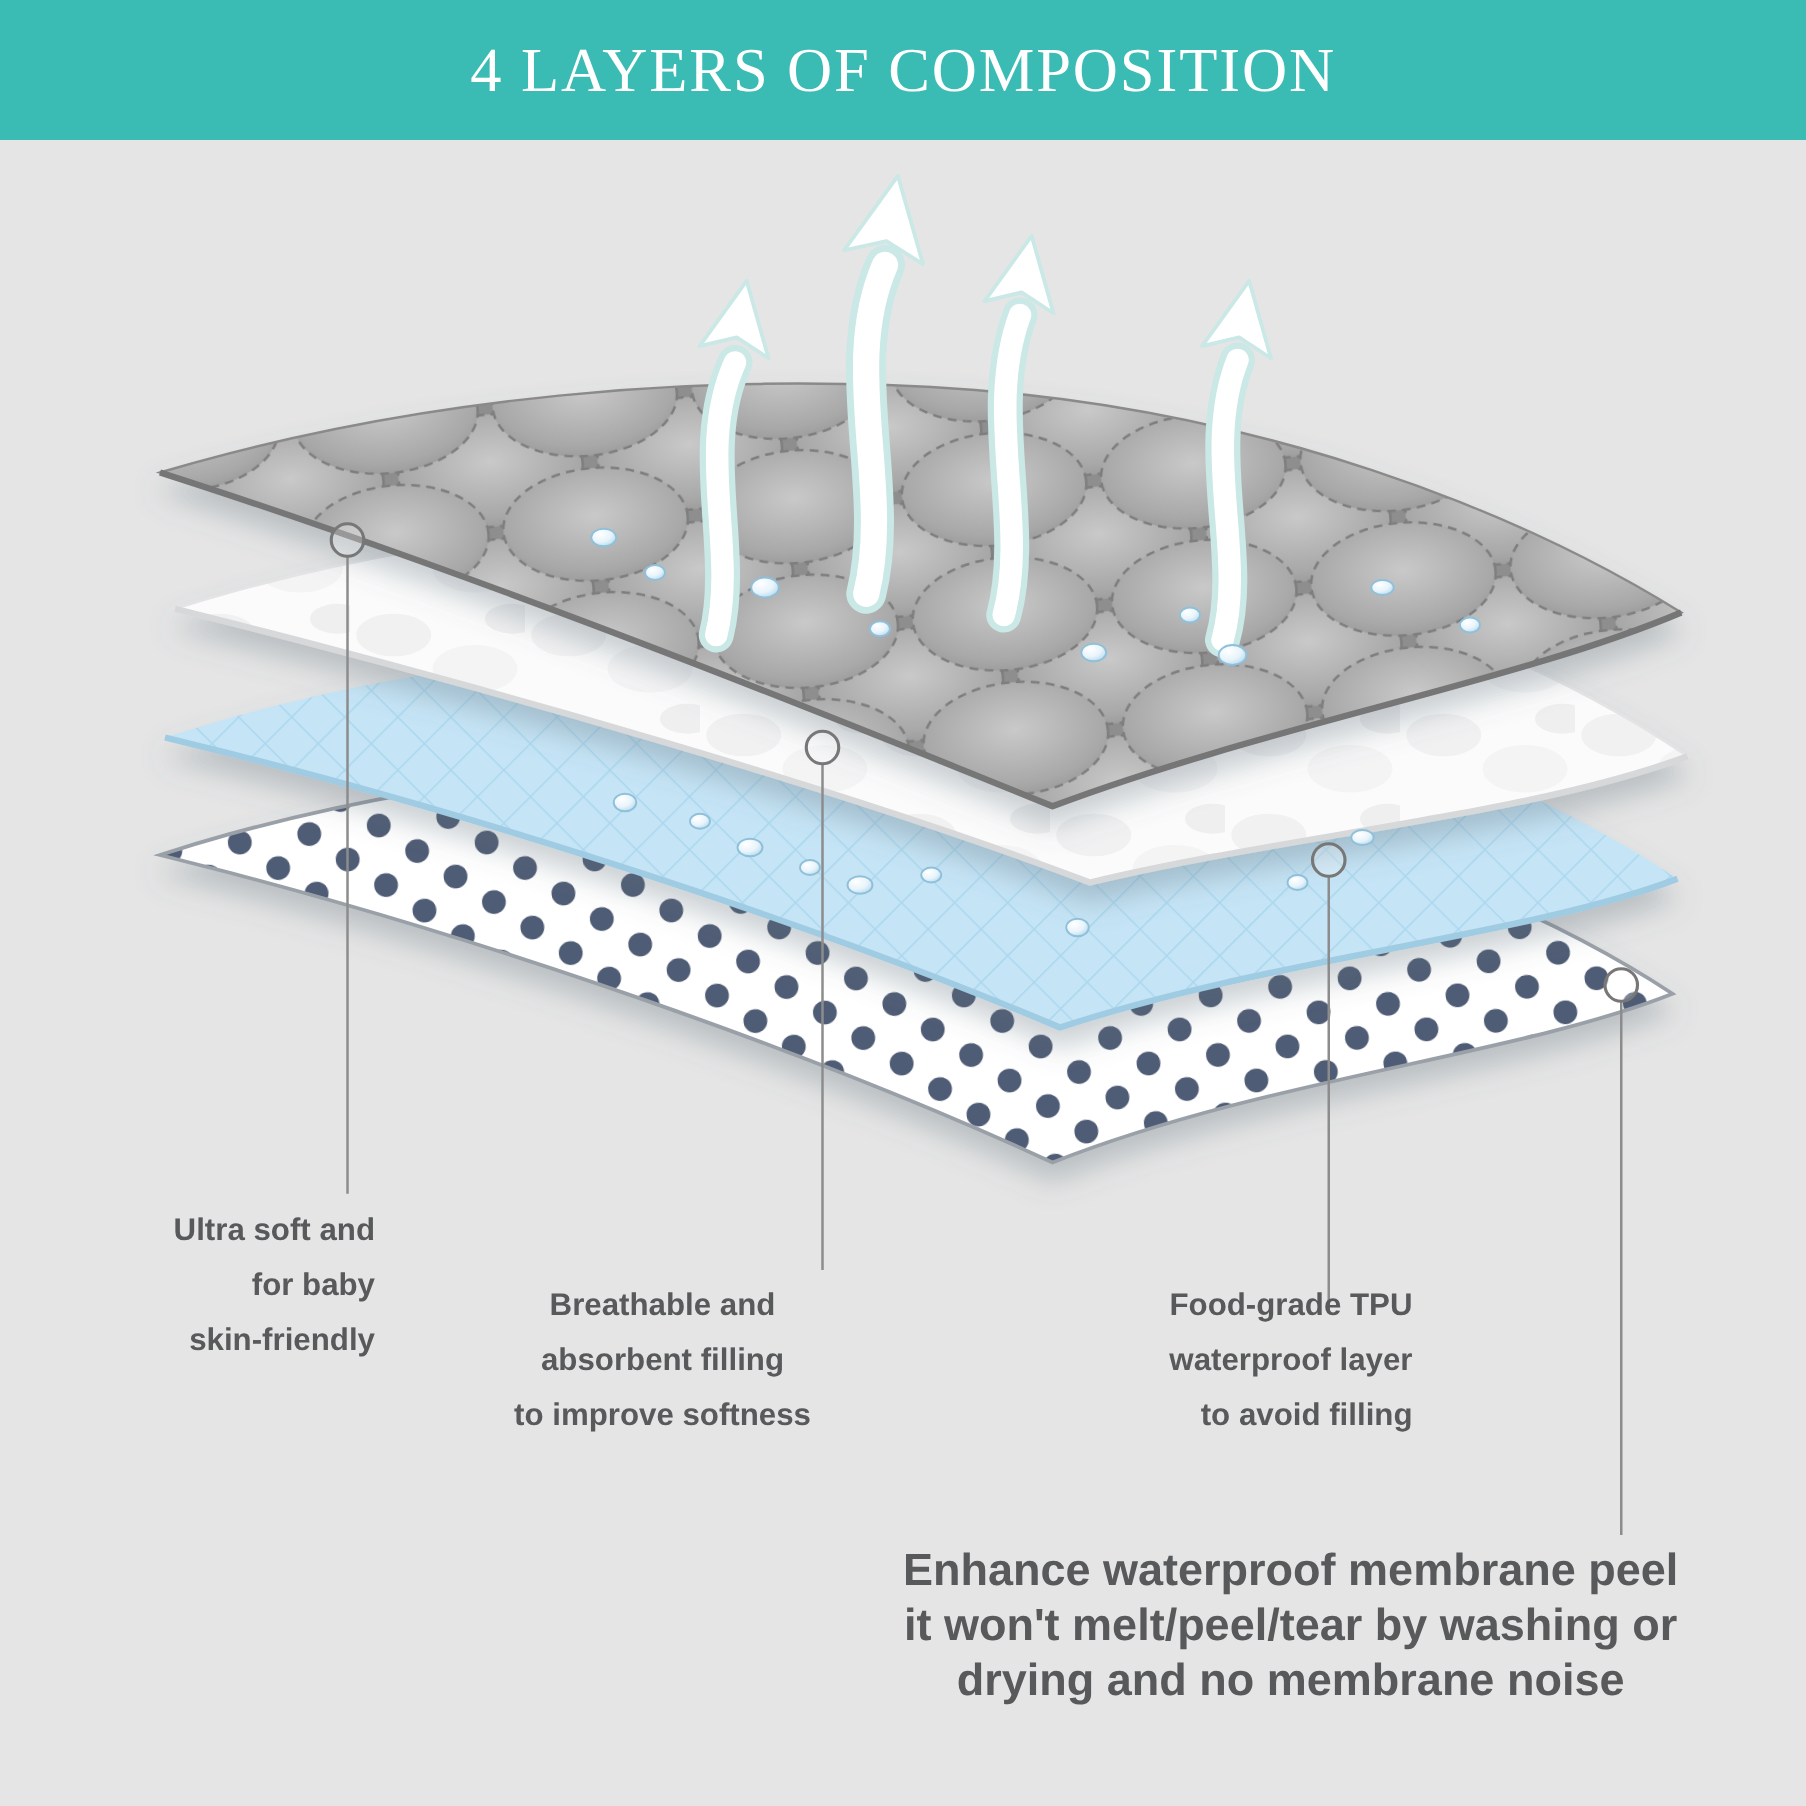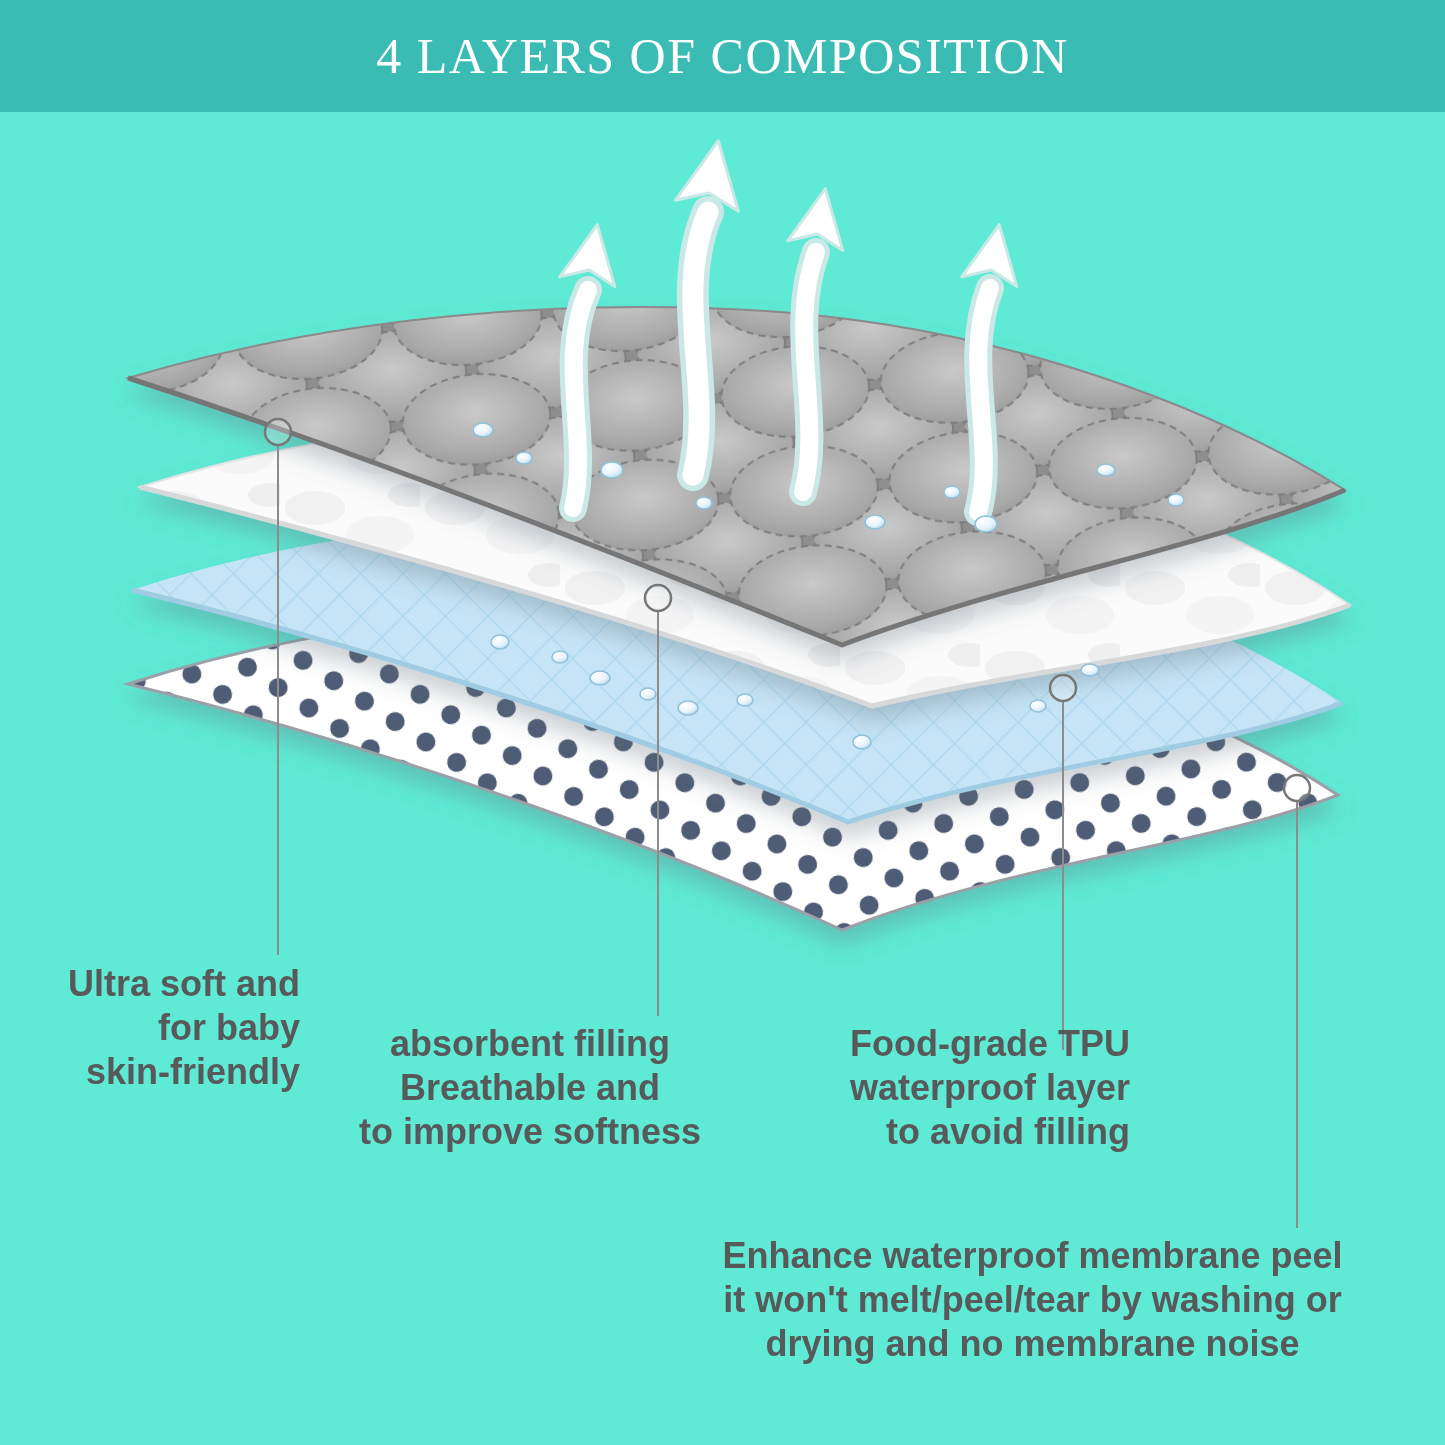--- a/index.html
+++ b/index.html
@@ -1,34 +1,34 @@
 <!DOCTYPE html>
 <html><head>
 <meta charset="utf-8">
 <style>
   * { margin:0; padding:0; box-sizing:border-box; }
   html, body { width:1445px; height:1445px; }
   body { font-family:"Liberation Sans", sans-serif; background:#ffffff; }
-  .canvas { position:relative; width:1445px; height:1445px; background:#5eead4; overflow:hidden; }
+  .canvas { position:relative; width:1445px; height:1445px; background:#e5e5e5; overflow:hidden; }
 
   .banner {
     position:absolute; top:0; left:0; width:1445px; height:112px;
     display:flex; align-items:center; justify-content:center;
     background:#3abcb4;
   }
   .banner h1 {
     font-family:"Liberation Serif", serif;
     font-weight:400; font-size:50px; letter-spacing:1.5px; color:#ffffff;
   }
 
   .art { position:absolute; top:0; left:0; width:1445px; height:1445px; }
 
   .callout {
     position:absolute; color:#58595b; font-weight:700;
-    font-size:36px; line-height:44px;
+    font-size:25px; line-height:44px;
   }
   .callout-1 { left:20px;  top:962px;  width:280px; text-align:right; }
   .callout-2 { left:330px; top:1022px; width:400px; text-align:center; }
   .callout-3 { left:755px; top:1022px; width:375px; text-align:right; }
   .callout-4 { left:645px; top:1234px; width:775px; text-align:center; font-size:36px; }
 </style>
 </head>
 <body>
 
 <div class="canvas">
@@ -157,22 +157,22 @@
     </g>
   </svg>
 
   <div class="callout callout-1">
     <div>Ultra soft and</div>
     <div>for baby</div>
     <div>skin-friendly</div>
   </div>
 
   <div class="callout callout-2">
+    <div>Breathable and</div>
     <div>absorbent filling</div>
-    <div>Breathable and</div>
     <div>to improve softness</div>
   </div>
 
   <div class="callout callout-3">
     <div>Food-grade TPU</div>
     <div>waterproof layer</div>
     <div>to avoid filling</div>
   </div>
 
   <div class="callout callout-4">

